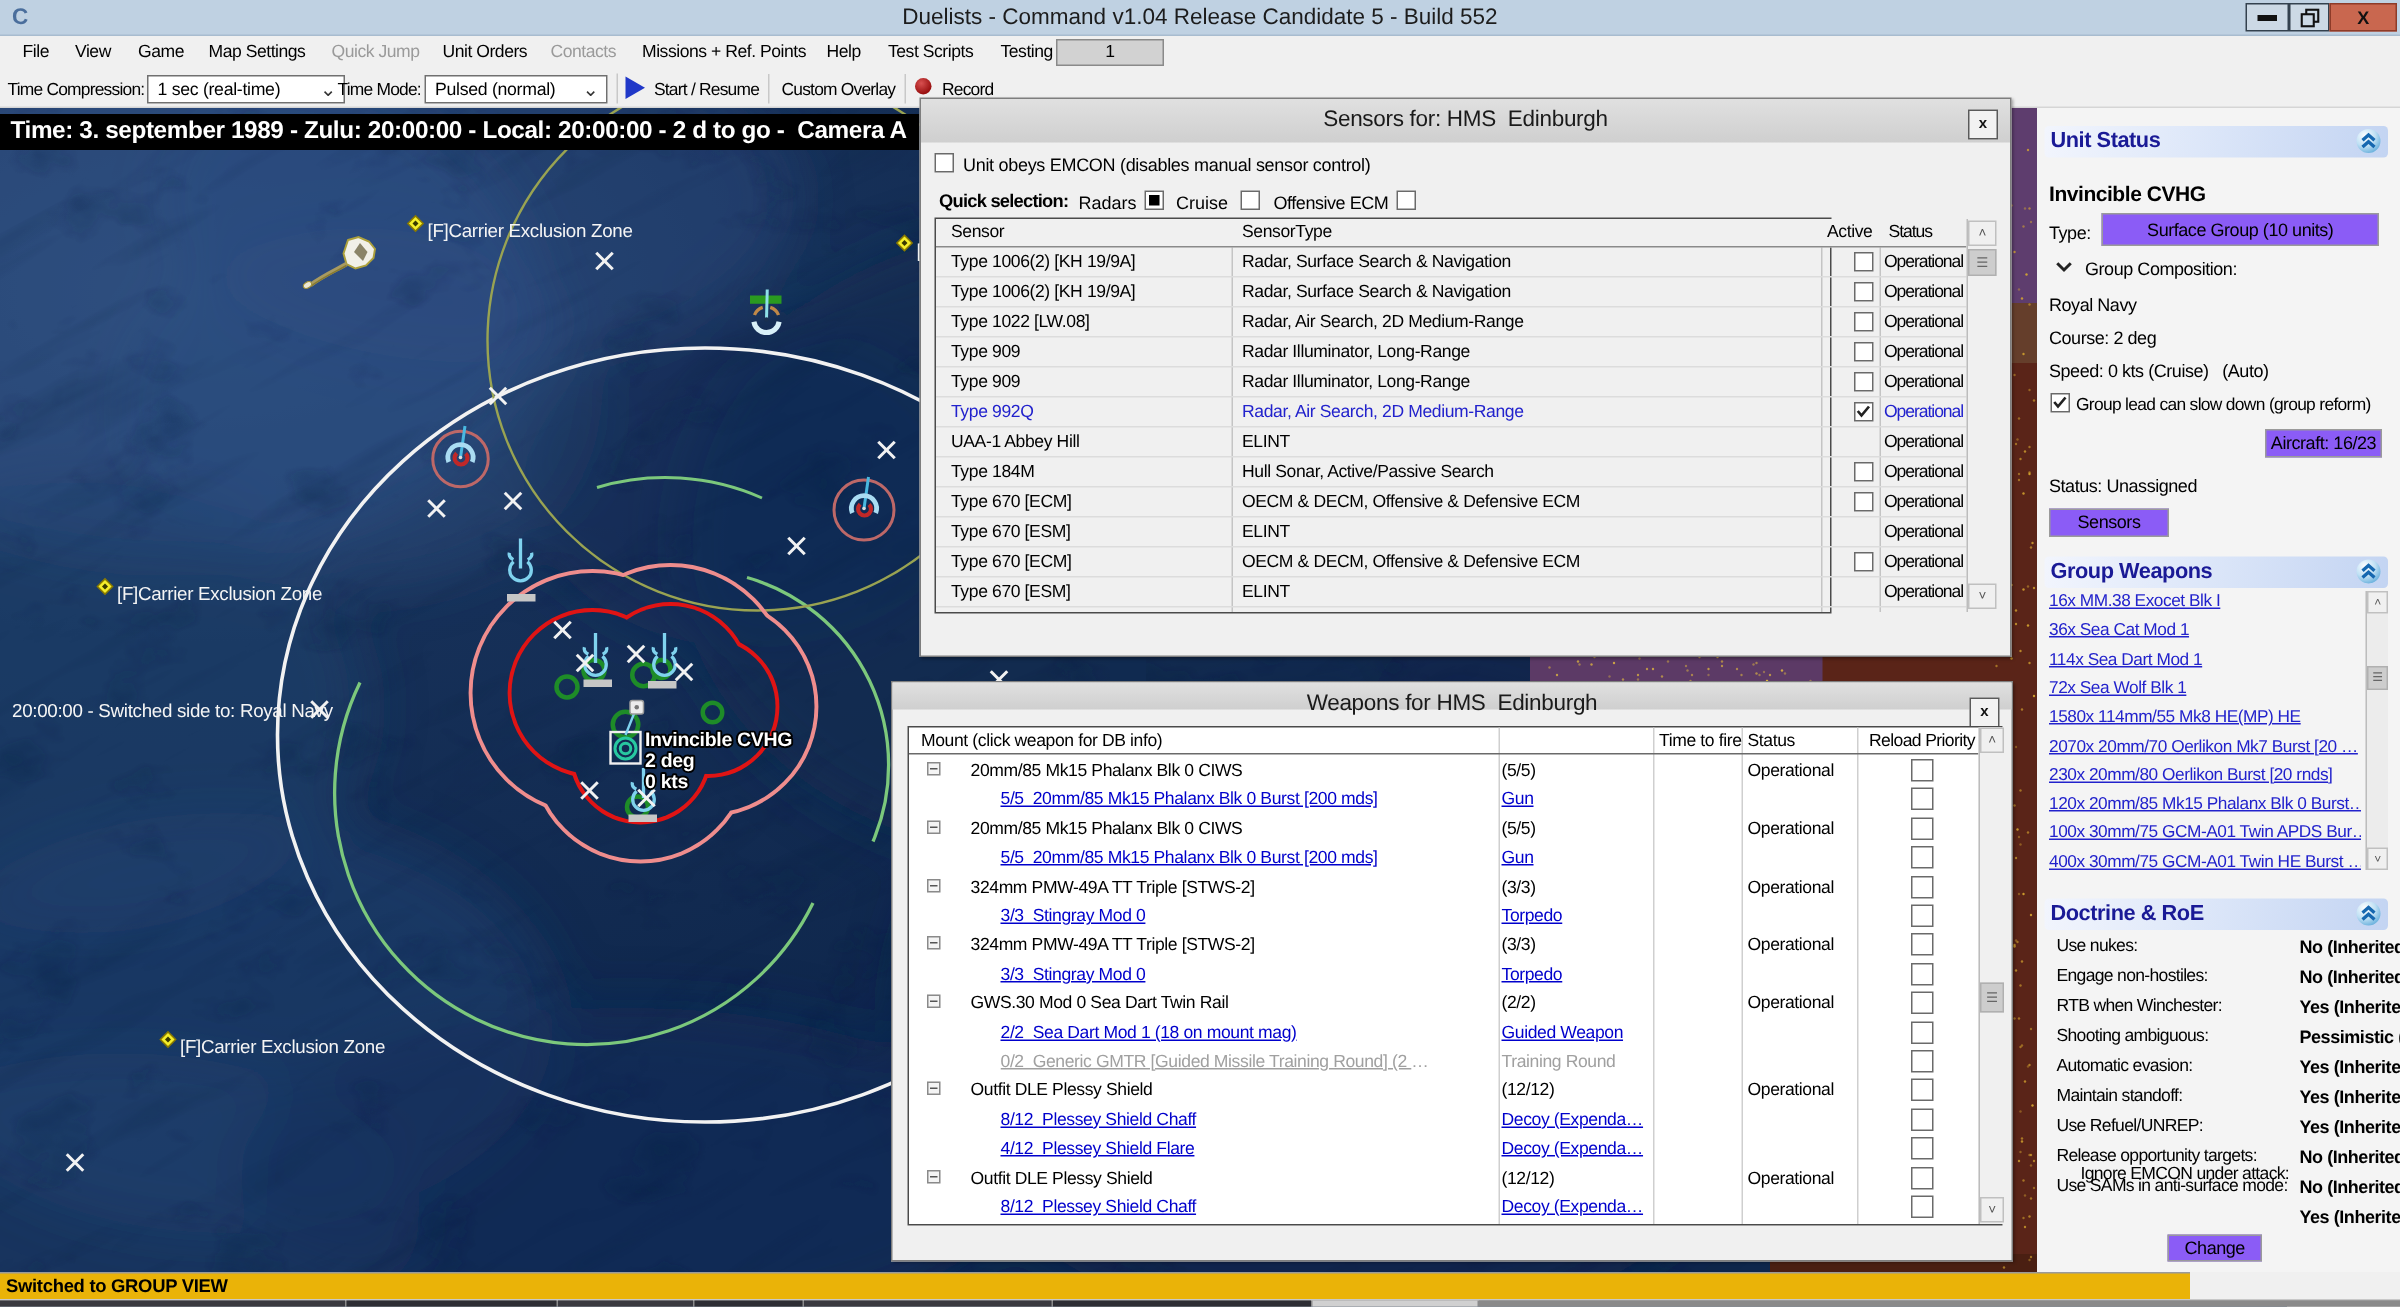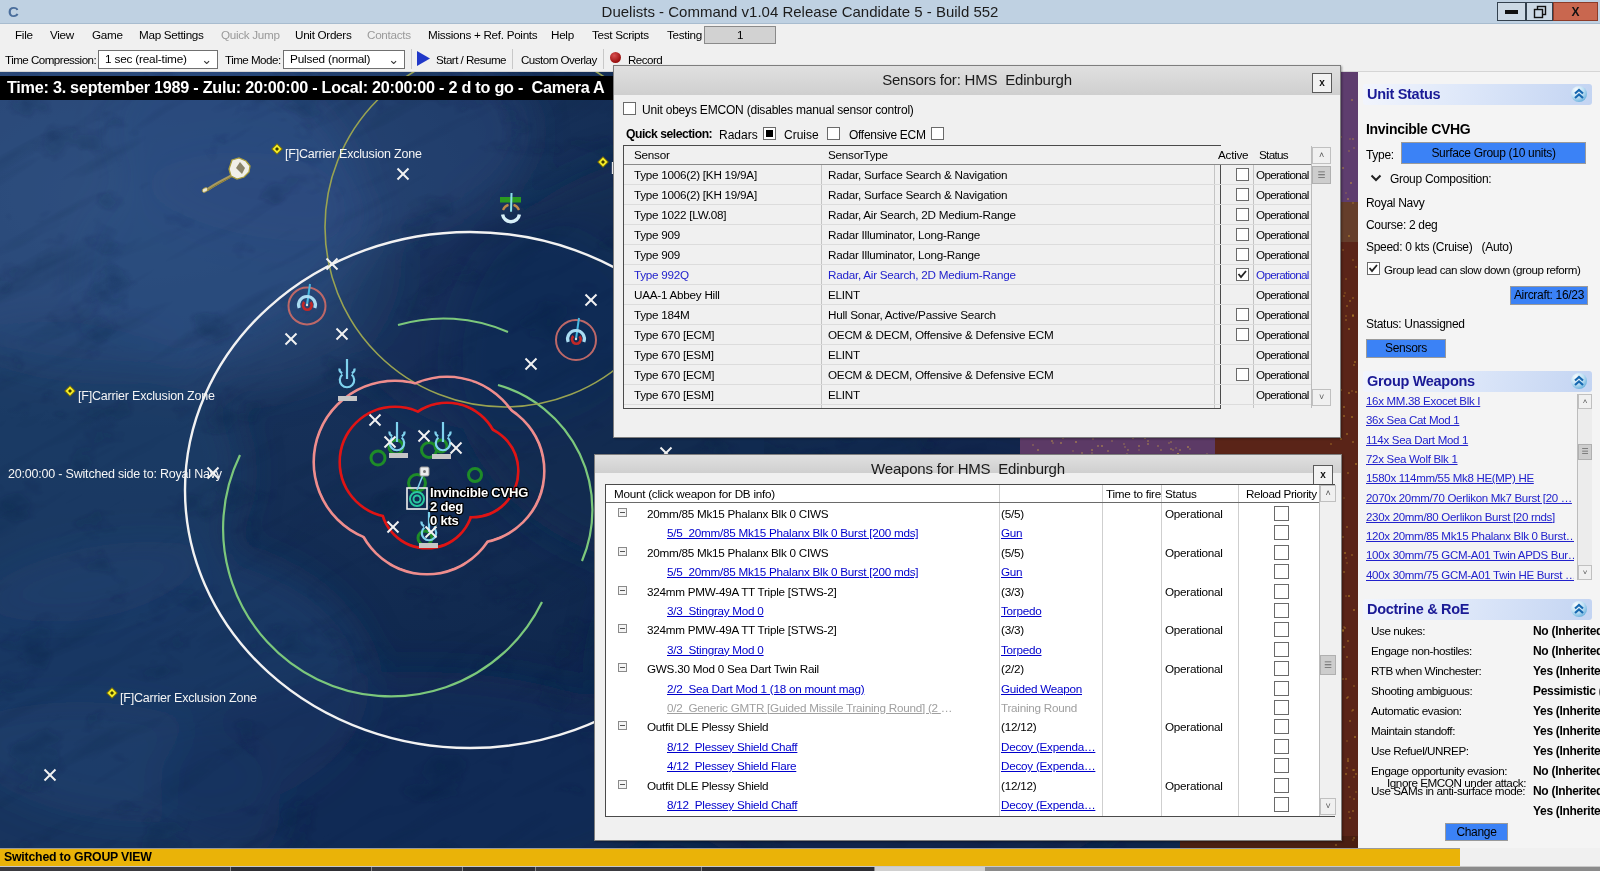--- a/index.html
+++ b/index.html
@@ -45,21 +45,21 @@
   .glnk { color:#a0a0a0; text-decoration:underline; }
   
   .sbar { position:absolute; background:#f0f0f0; border-left:1px solid #bcbcbc; }
   .sbtn { position:absolute; left:0; width:100%; background:#f0f0f0; border:1px solid #c0c0c0; color:#555; text-align:center; }
   .sthumb { position:absolute; left:0; width:100%; background:#cdcdcd; border:1px solid #b0b0b0; color:#666; text-align:center; }
   
   #sidebar { left:1358px; top:72px; width:242px; height:776px; background:#f4f4f4; font-size:12px; letter-spacing:-0.3px; white-space:nowrap; }
   .shead { position:absolute; left:5px; width:229px; height:21px; border-radius:3px; background:linear-gradient(100deg,#f2f5fd 0%,#dde7f9 45%,#c3d4f2 100%); }
   .shead .ht { position:absolute; left:4px; top:2px; font-weight:bold; font-size:14.5px; color:#1a1a96; }
   .chev { position:absolute; right:5px; top:2px; width:16px; height:16px; border-radius:50%; background:radial-gradient(circle at 35% 28%, #ffffff, #bfe0f4 45%, #5aa8d8 85%, #3c88c0); }
-  .sbt { position:absolute; background:#3b82f6; border:1px solid #9a9a9a; text-align:center; font-size:12px; color:#000; }
+  .sbt { position:absolute; background:#8b5cf6; border:1px solid #9a9a9a; text-align:center; font-size:12px; color:#000; }
   .slink { position:absolute; left:8px; color:#2222cc; text-decoration:underline; font-size:11.5px; white-space:nowrap; overflow:hidden; }
   .drow-l { position:absolute; left:13px; font-size:11.7px; letter-spacing:-0.45px; color:#000; }
   .drow-v { position:absolute; left:175px; font-size:12px; font-weight:bold; color:#000; white-space:nowrap; }
   
   #statusbar { left:0; top:848px; width:1460px; height:18px; background:#eab308; border-top:1px solid #9a9a9a; font-size:12.3px; letter-spacing:-0.2px; font-weight:bold; color:#000; line-height:17px; padding-left:4px; }
   #taskstrip { left:0; top:866px; width:1600px; height:5px; background:#8a8a8a; }
 </style>
 </head>
 <body>
 
@@ -522,21 +522,21 @@
   <span class="mi dis" style="left:367px">Contacts</span>
   <span class="mi" style="left:428px">Missions + Ref. Points</span>
   <span class="mi" style="left:551px">Help</span>
   <span class="mi" style="left:592px">Test Scripts</span>
   <span class="mi" style="left:667px">Testing</span>
   <div class="mi" id="testbox" style="top:2px;">1</div>
 </div>
 
 <div class="abs" id="toolbar">
   <span class="tlbl" style="left:5px">Time Compression:</span>
-  <div class="combo" style="left:98px; width:120px;">1 sec (real-time)<span class="arr">⌄</span></div>
+  <div class="combo" style="left:98px; width:132px;">1 sec (real-time)<span class="arr">⌄</span></div>
   <span class="tlbl" style="left:225px">Time Mode:</span>
   <div class="combo" style="left:283px; width:122px;">Pulsed (normal)<span class="arr">⌄</span></div>
   <div class="vsep" style="left:411px"></div>
   <svg class="abs" style="left:416px;top:4px" width="15" height="17">
       <polygon points="1,1 14,8.5 1,16" fill="#2038c8"></polygon>
     </svg>
   <span class="tlbl" style="left:436px">Start / Resume</span>
   <div class="vsep" style="left:512px"></div>
   <span class="tlbl" style="left:521px">Custom Overlay</span>
   <div class="vsep" style="left:603px"></div>
@@ -848,21 +848,21 @@
     <span class="drow-l" style="top:592px;">RTB when Winchester:</span>
     <span class="drow-v" style="top:592px;">Yes (Inherited)</span>
     <span class="drow-l" style="top:612px;">Shooting ambiguous:</span>
     <span class="drow-v" style="top:612px;">Pessimistic (Inherited)</span>
     <span class="drow-l" style="top:632px;">Automatic evasion:</span>
     <span class="drow-v" style="top:632px;">Yes (Inherited)</span>
     <span class="drow-l" style="top:652px;">Maintain standoff:</span>
     <span class="drow-v" style="top:652px;">Yes (Inherited)</span>
     <span class="drow-l" style="top:672px;">Use Refuel/UNREP:</span>
     <span class="drow-v" style="top:672px;">Yes (Inherited)</span>
-    <span class="drow-l" style="top:692px;">Engage opportunity evasion:</span>
+    <span class="drow-l" style="top:692px;">Release opportunity targets:</span>
     <span class="drow-v" style="top:692px;">No (Inherited)</span>
     <span class="drow-l" style="top:712px;">Use SAMs in anti-surface mode:</span>
     <span class="drow-v" style="top:712px;">No (Inherited)</span>
     <span class="drow-l" style="top:704px;margin-left:16px;">Ignore EMCON under attack:</span>
     <span class="drow-v" style="top:732px;">Yes (Inherited)</span>
     <div class="sbt" style="left:87px;top:751px;width:63px;height:18px;line-height:16px;">Change</div>
   </div>
 
 <div class="abs" id="statusbar">Switched to GROUP VIEW</div>
 <div class="abs" id="taskstrip">

